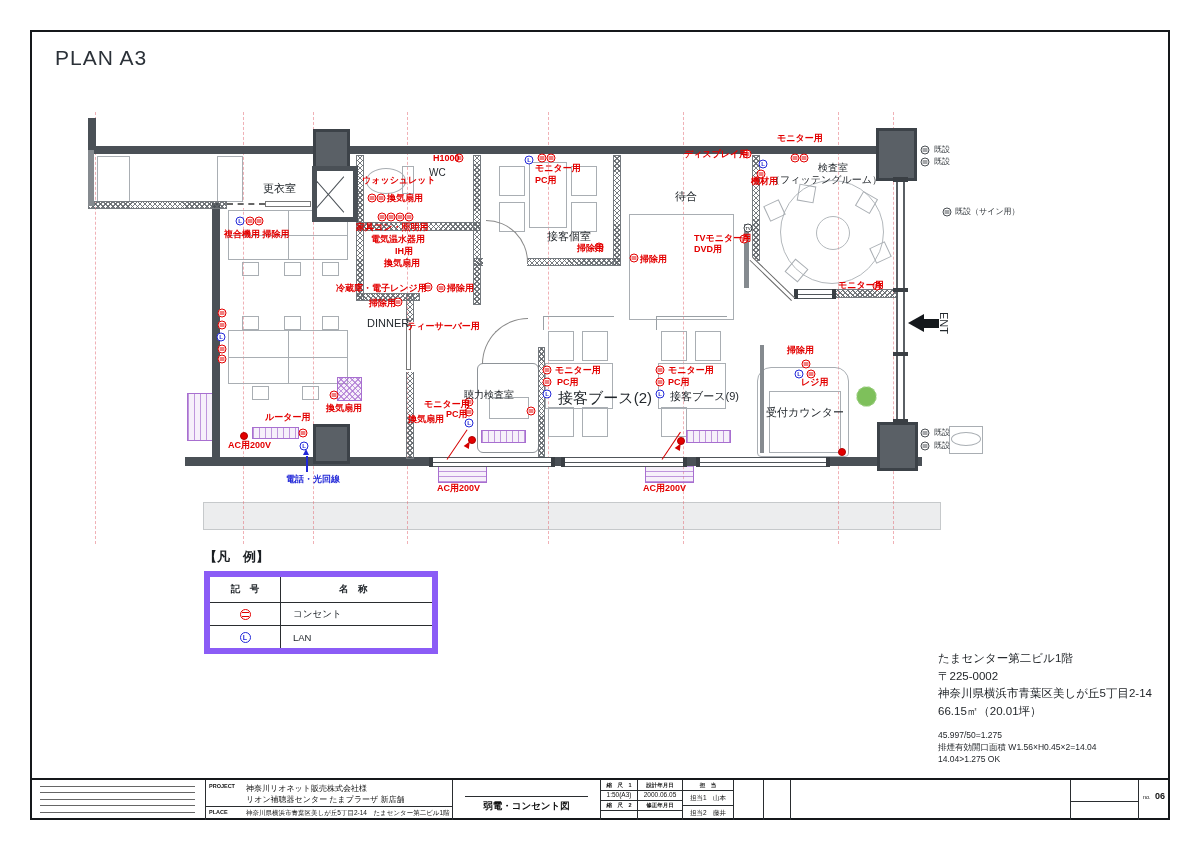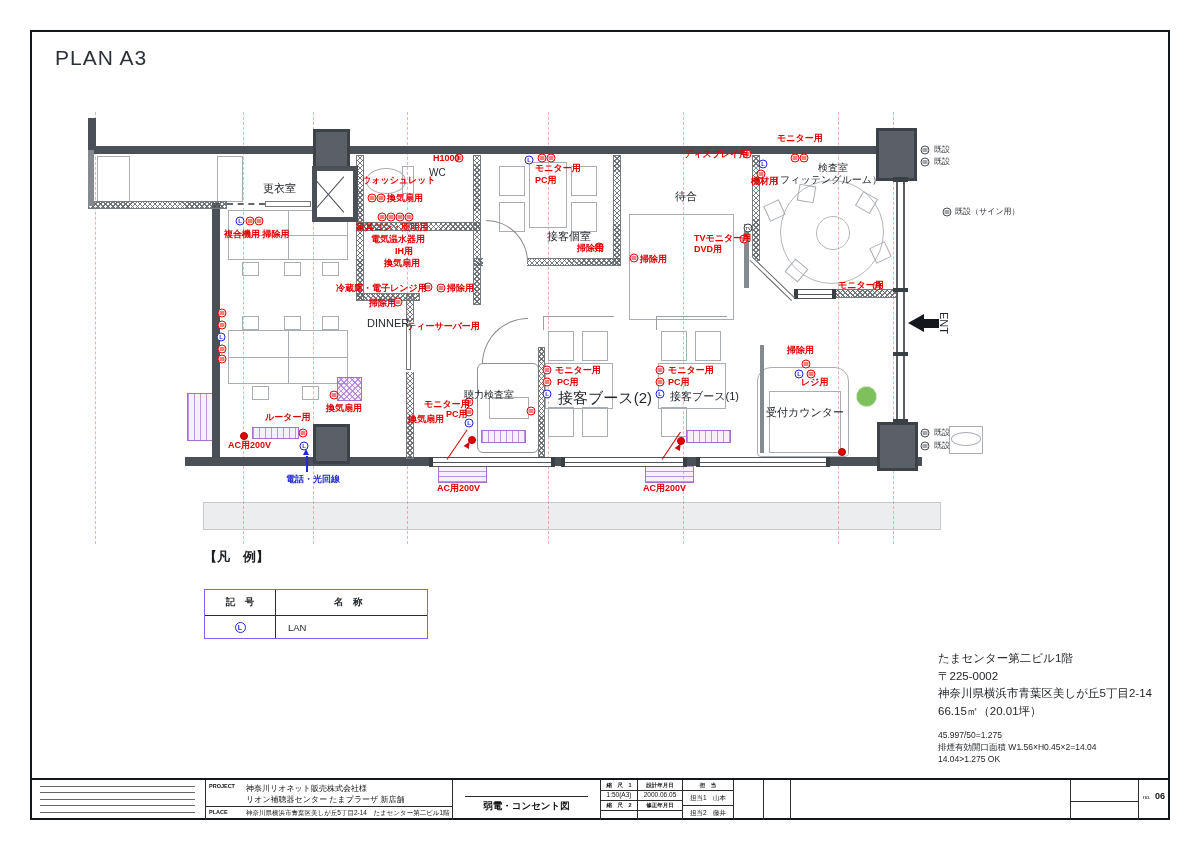--- a/index.html
+++ b/index.html
@@ -72,21 +72,21 @@
   .sym-e::before{top:2px;} .sym-e::after{bottom:2px;}
   .sym-d{background:#e30000;border:1px solid #b00000;width:8px;height:8px;}
   
   .lbl{position:absolute;font-size:9px;line-height:1.05;font-weight:700;white-space:nowrap;z-index:8;}
   .lbl.r{color:#e30000;} .lbl.b{color:#2228d8;}
   .lbl.k{color:#33383d;font-weight:400;font-size:8px;}
   .room{position:absolute;color:#23282d;font-weight:500;white-space:nowrap;z-index:8;}
   
   .legend{position:absolute;left:204px;top:548px;z-index:9;}
   .legend-title{font-size:13px;font-weight:700;color:#1b1f23;}
-  .ltable{margin-top:23px;width:222px;border:1px solid #8b5cf6;}
+  .ltable{margin-top:5px;width:222px;border:6px solid #8b5cf6;}
   .lrow{display:flex;border-top:1px solid #2a2d30;height:22px;align-items:center;}
   .lrow.h{border-top:0;height:25px;font-weight:700;}
   .lc1{width:70px;display:flex;justify-content:center;align-items:center;align-self:stretch;
        border-right:1px solid #2a2d30;font-size:9.5px;position:relative;}
   .lc2{flex:1;padding-left:12px;font-size:9.5px;}
   .lsym{position:relative;transform:none;width:11px;height:11px;font-size:7px;line-height:9px;}
   .lsym.sym-t{font-size:4.5px;line-height:10px;}
   
   .notes{position:absolute;left:938px;top:650px;z-index:9;}
   .notes .big{font-size:11.5px;line-height:17.5px;color:#1d2125;}
@@ -333,31 +333,37 @@
     <span class="lbl k" style="left: 934px; top: 442px;">既設</span>
     <span class="room" style="left: 263px; top: 181px; font-size: 11px;">更衣室</span>
     <span class="room" style="left: 429px; top: 167px; font-size: 10px;">WC</span>
     <span class="room" style="left: 547px; top: 229px; font-size: 11px;">接客個室</span>
     <span class="room" style="left: 675px; top: 189px; font-size: 11px;">待合</span>
     <span class="room" style="left: 818px; top: 161px; font-size: 10px;">検査室</span>
     <span class="room" style="left: 770px; top: 173px; font-size: 10px;">（フィッテングルーム）</span>
     <span class="room" style="left: 367px; top: 317px; font-size: 11px;">DINNER</span>
     <span class="room" style="left: 464px; top: 388px; font-size: 10px;">聴力検査室</span>
     <span class="room" style="left: 558px; top: 389px; font-size: 15px;">接客ブース(2)</span>
-    <span class="room" style="left: 670px; top: 389px; font-size: 11px;">接客ブース(1)</span>
+    <span class="room" style="left: 670px; top: 389px; font-size: 11px;">接客ブース(9)</span>
     <span class="room" style="left: 766px; top: 405px; font-size: 11px;">受付カウンター</span>
     <span class="room" style="left: 950px; top: 312px; font-size: 11px; transform: rotate(90deg); transform-origin: left top;">ENT</span>
   </div>
 
 <div class="legend">
   <div class="legend-title">【凡　例】</div>
   <div class="ltable">
     <div class="lrow h">
       <div class="lc1">記　号</div>
       <div class="lc2" style="padding-left:58px">名　称</div>
+    </div>
+    <div class="lrow">
+      <div class="lc1">
+          <span class="sym sym-o lsym"></span>
+        </div>
+      <div class="lc2">コンセント</div>
     </div>
     <div class="lrow">
       <div class="lc1">
           <span class="sym sym-l lsym">L</span>
         </div>
       <div class="lc2">LAN</div>
     </div>
   </div>
 </div>
 

